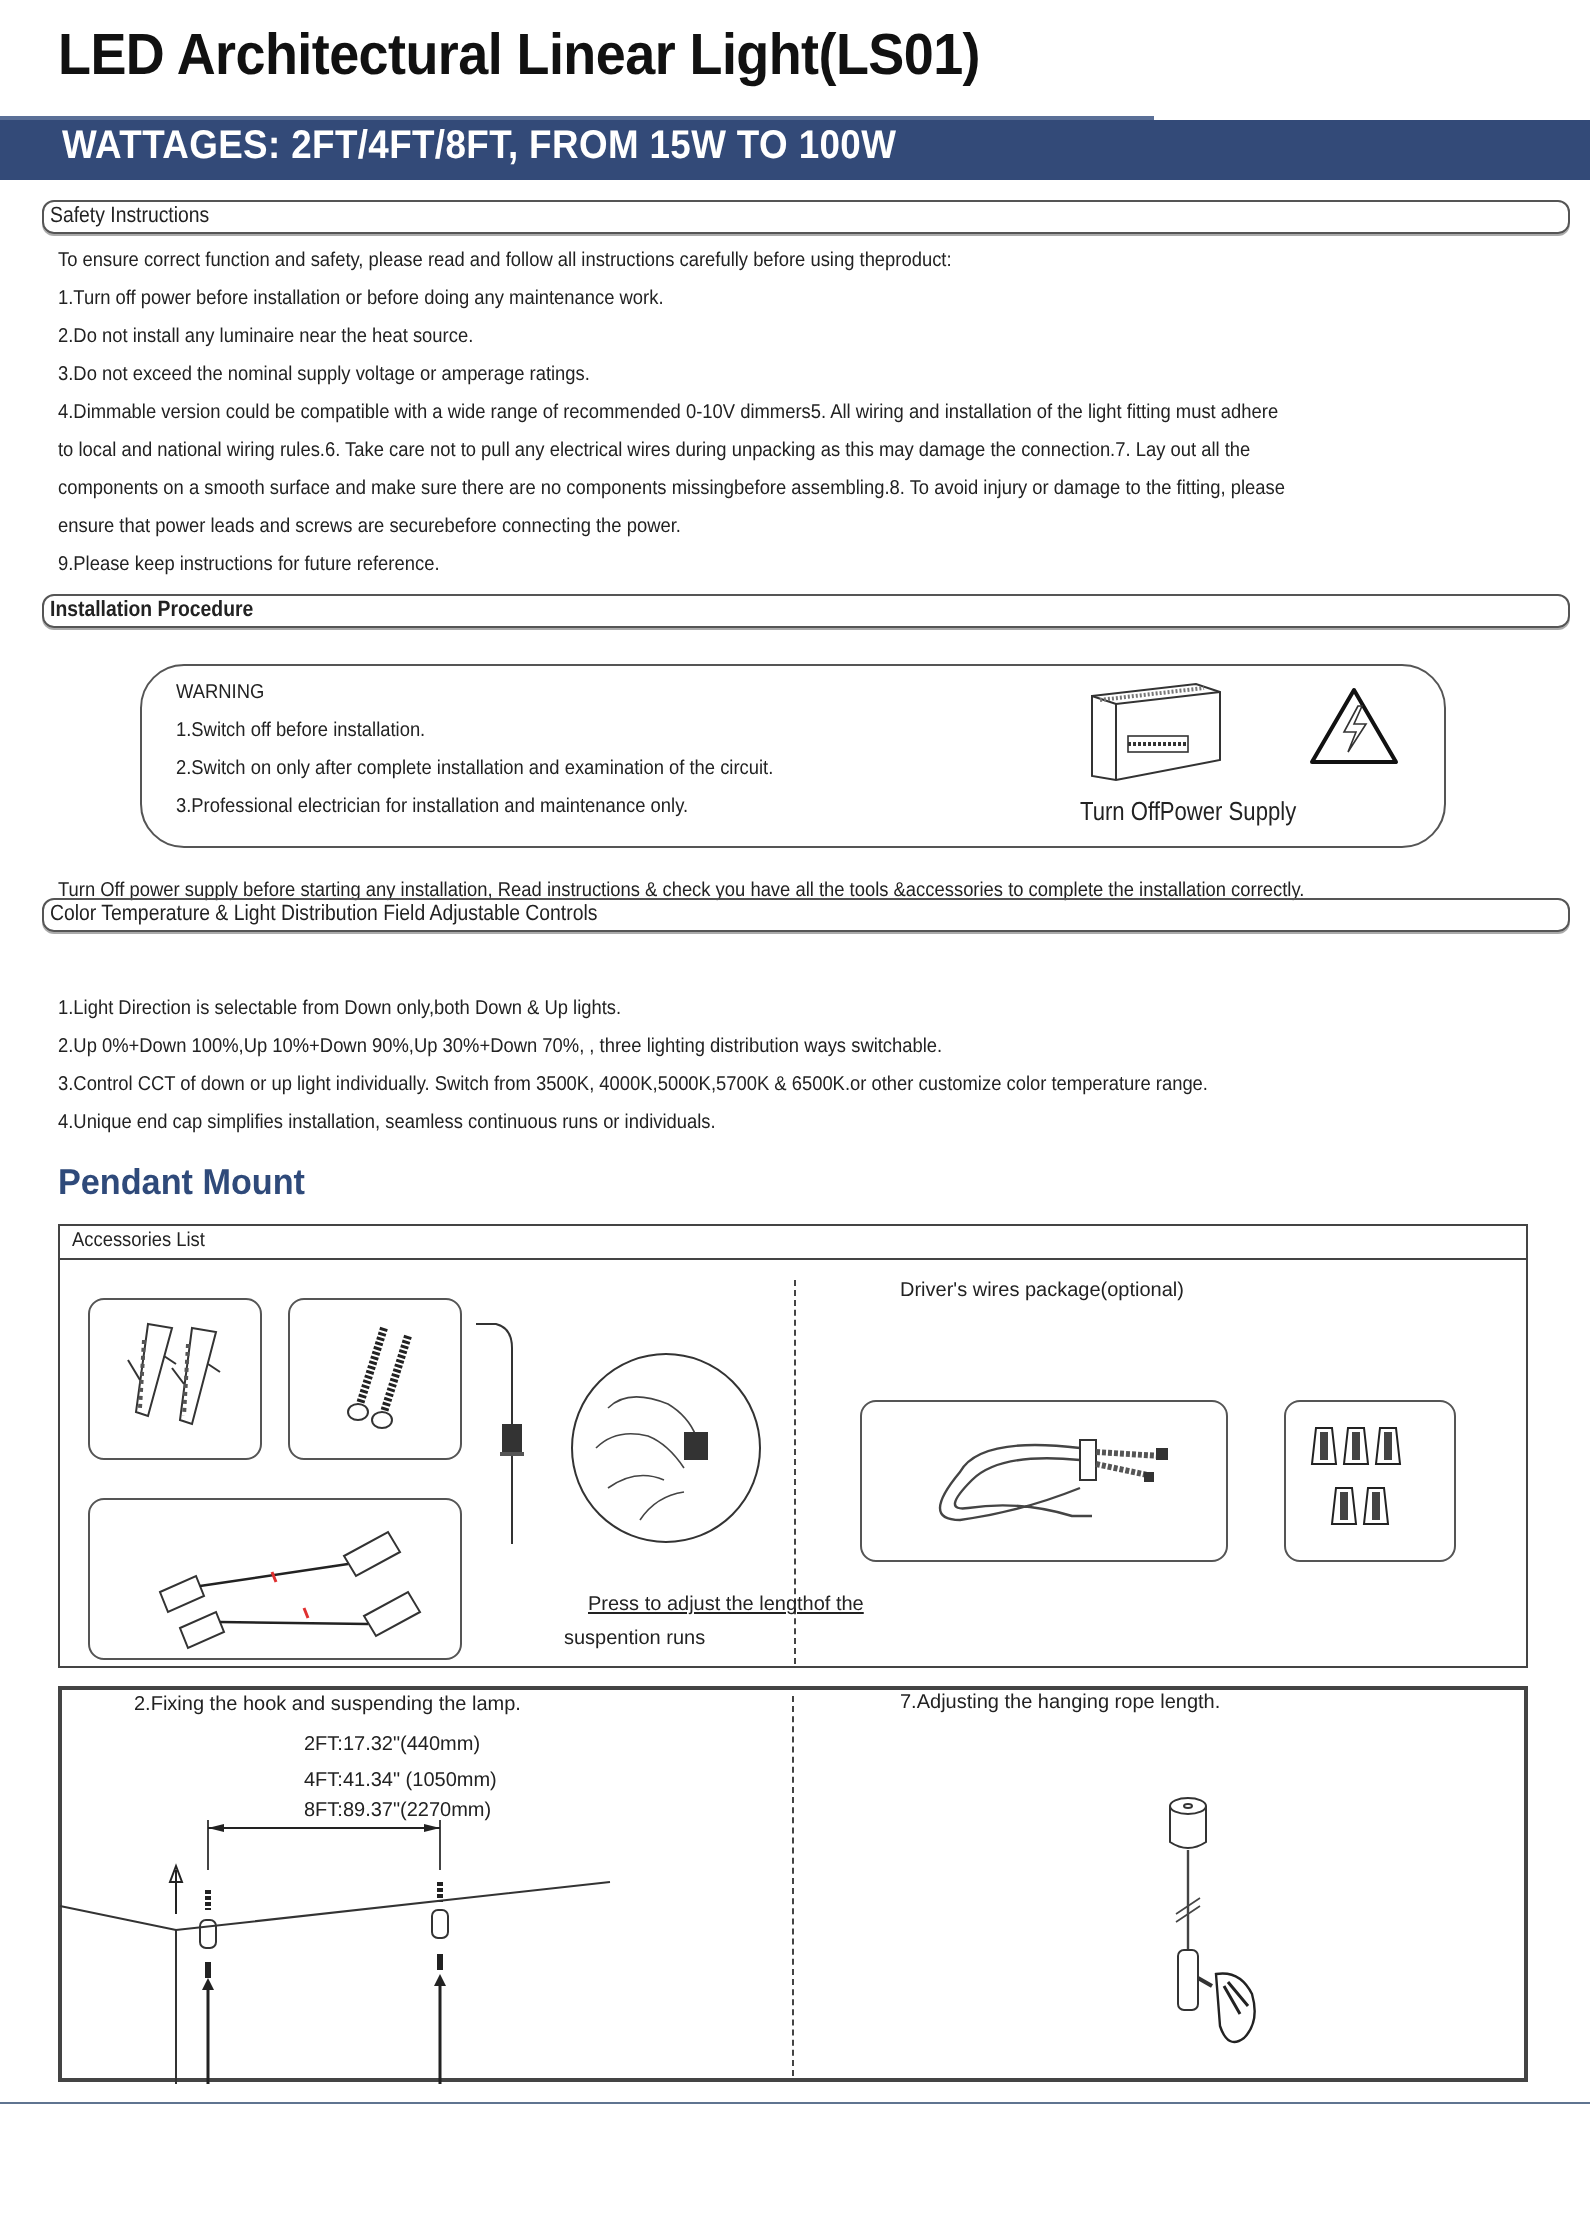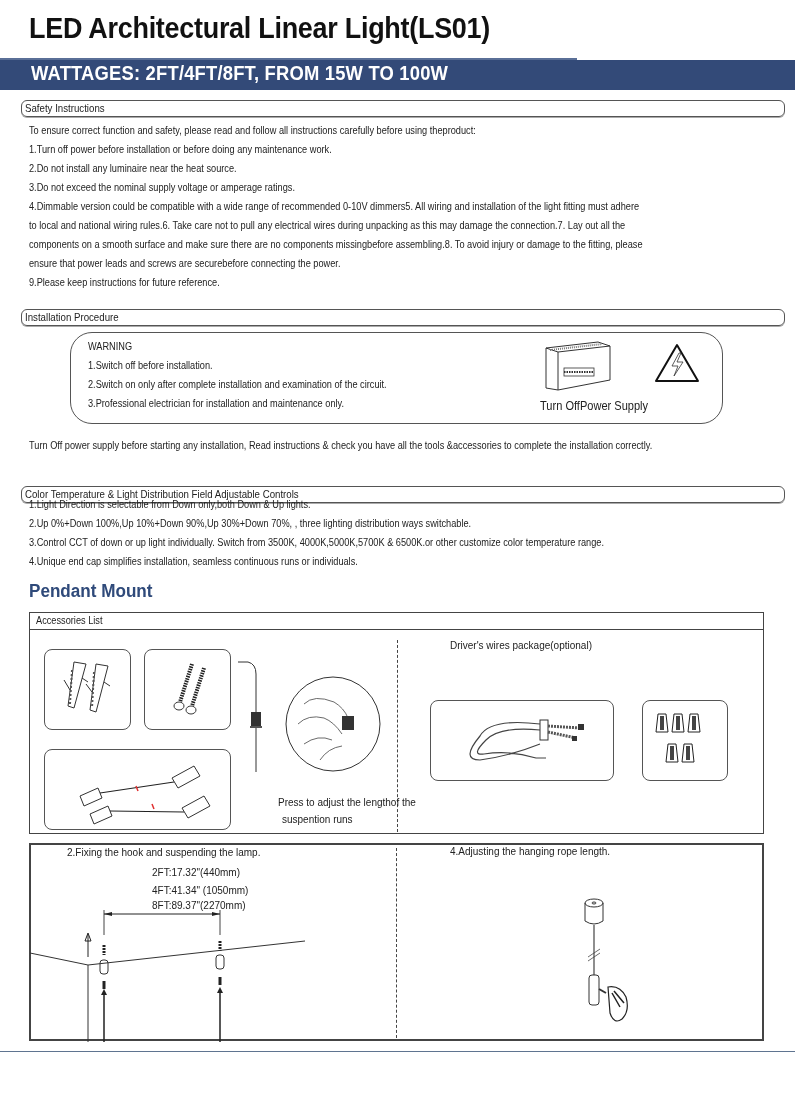--- a/index.html
+++ b/index.html
@@ -48,21 +48,21 @@
 <div class="para" style="top:125px;">To ensure correct function and safety, please read and follow all instructions carefully before using theproduct:</div>
 <div class="para" style="top:144px;">1.Turn off power before installation or before doing any maintenance work.</div>
 <div class="para" style="top:163px;">2.Do not install any luminaire near the heat source.</div>
 <div class="para" style="top:182px;">3.Do not exceed the nominal supply voltage or amperage ratings.</div>
 <div class="para" style="top:201px;">4.Dimmable version could be compatible with a wide range of recommended 0-10V dimmers5. All wiring and installation of the light fitting must adhere</div>
 <div class="para" style="top:220px;">to local and national wiring rules.6. Take care not to pull any electrical wires during unpacking as this may damage the connection.7. Lay out all the</div>
 <div class="para" style="top:239px;">components on a smooth surface and make sure there are no components missingbefore assembling.8. To avoid injury or damage to the fitting, please</div>
 <div class="para" style="top:258px;">ensure that power leads and screws are securebefore connecting the power.</div>
 <div class="para" style="top:277px;">9.Please keep instructions for future reference.</div>
 
-<div class="sec-bar" style="top:309px;"><span>Installation Procedure</span></div>
+<div class="sec-bar" style="top:297px;font-weight:bold;"><span>Installation Procedure</span></div>
 
 <div class="warn-box"></div>
 <div class="warn-line" style="top:341px;">WARNING</div>
 <div class="warn-line" style="top:360px;">1.Switch off before installation.</div>
 <div class="warn-line" style="top:379px;">2.Switch on only after complete installation and examination of the circuit.</div>
 <div class="warn-line" style="top:398px;">3.Professional electrician for installation and maintenance only.</div>
 
 <svg style="left:540px; top:338px;" width="80" height="60">
   <path d="M6 10 L58 4 L70 8 L70 42 L18 52 L6 50 Z" fill="none" stroke="#333" stroke-width="1"></path>
   <path d="M6 10 L18 14 L70 8" fill="none" stroke="#333" stroke-width="1"></path>
@@ -72,21 +72,21 @@
   <path d="M24 34 L54 34" stroke="#333" stroke-width="2" stroke-dasharray="1.5 1"></path>
 </svg>
 <svg style="left:654px; top:343px;" width="46" height="40">
   <path d="M23 2 L44 38 L2 38 Z" fill="none" stroke="#111" stroke-width="2" stroke-linejoin="round"></path>
   <path d="M25 10 L18 23 L24 23 L20 33 L29 19 L23 19 L27 10 Z" fill="none" stroke="#333" stroke-width="0.8"></path>
 </svg>
 <div class="tops-label">Turn OffPower Supply</div>
 
 <div class="para" style="top:440px;">Turn Off power supply before starting any installation, Read instructions &amp; check you have all the tools &amp;accessories to complete the installation correctly.</div>
 
-<div class="sec-bar" style="top:486px;"><span>Color Temperature &amp; Light Distribution Field Adjustable Controls</span></div>
+<div class="sec-bar" style="top:449px;"><span>Color Temperature &amp; Light Distribution Field Adjustable Controls</span></div>
 <div class="para" style="top:499px;">1.Light Direction is selectable from Down only,both Down &amp; Up lights.</div>
 <div class="para" style="top:518px;">2.Up 0%+Down 100%,Up 10%+Down 90%,Up 30%+Down 70%, , three lighting distribution ways switchable.</div>
 <div class="para" style="top:537px;">3.Control CCT of down or up light individually. Switch from 3500K, 4000K,5000K,5700K &amp; 6500K.or other customize color temperature range.</div>
 <div class="para" style="top:556px;">4.Unique end cap simplifies installation, seamless continuous runs or individuals.</div>
 
 <div class="pendant-title">Pendant Mount</div>
 
 <div class="acc-box"></div>
 <div class="acc-head"><span>Accessories List</span></div>
 <div class="dash-v" style="left:397px; top:640px; height:192px;"></div>
@@ -127,21 +127,21 @@
   <path d="M2 2 L12 2 Q20 4 20 14 L20 112" fill="none" stroke="#333" stroke-width="1"></path>
   <rect x="15" y="52" width="10" height="14" fill="#333"></rect>
   <rect x="14" y="66" width="12" height="2" fill="#555"></rect>
 </svg>
 
 <svg style="left:284px; top:674px;" width="98" height="100">
   <circle cx="49" cy="50" r="47" fill="none" stroke="#333" stroke-width="1"></circle>
   <path d="M20 30 Q30 20 50 28 Q60 34 64 44 M14 50 Q24 40 40 44 Q50 48 58 60 M20 70 Q34 60 48 66 M36 86 Q44 74 58 72" fill="none" stroke="#444" stroke-width="0.8"></path>
   <rect x="58" y="42" width="12" height="14" fill="#333"></rect>
 </svg>
-<div class="small-txt" style="left:242px; top:797px;">Press to adjust the lengthof the</div>
+<div class="small-txt" style="left:258px; top:797px;text-decoration:underline;">Press to adjust the lengthof the</div>
 <div class="small-txt" style="left:246px; top:814px;">suspention runs</div>
 
 <div class="small-txt" style="left:414px; top:640px;">Driver's wires package(optional)</div>
 <div class="ibox" style="left:430px; top:700px; width:184px; height:81px;"></div>
 <svg style="left:450px; top:712px;" width="150" height="60">
   <path d="M90 12 Q40 6 30 24 Q10 48 30 48 Q60 44 90 32 M90 18 Q50 14 36 28 Q20 44 34 42 Q60 38 86 46 L96 46" fill="none" stroke="#444" stroke-width="1.2"></path>
   <rect x="90" y="8" width="8" height="20" fill="#fff" stroke="#333"></rect>
   <path d="M98 14 L130 16 M98 20 L126 26" stroke="#555" stroke-width="3" stroke-dasharray="2 1"></path>
   <rect x="128" y="12" width="6" height="6" fill="#333"></rect>
     <rect x="122" y="24" width="5" height="5" fill="#333"></rect>
@@ -161,21 +161,21 @@
       <rect x="20" y="6" width="4" height="14"></rect>
       <rect x="36" y="6" width="4" height="14"></rect>
       <rect x="14" y="36" width="4" height="14"></rect>
       <rect x="30" y="36" width="4" height="14"></rect>
     </g>
 </svg>
 
 <div class="step-box"></div>
 <div class="dash-v" style="left:396px; top:848px; height:190px;"></div>
 <div class="small-txt" style="left:31px; top:847px;">2.Fixing the hook and suspending the lamp.</div>
-<div class="small-txt" style="left:414px; top:846px;">4.Adjusting the hanging rope length.</div>
+<div class="small-txt" style="left:414px; top:846px;">7.Adjusting the hanging rope length.</div>
 
 <div class="small-txt" style="left:116px; top:867px;">2FT:17.32"(440mm)</div>
 <div class="small-txt" style="left:116px; top:885px;">4FT:41.34" (1050mm)</div>
 <div class="small-txt" style="left:116px; top:900px;">8FT:89.37"(2270mm)</div>
 
 <svg style="left:30px; top:905px;" width="300" height="137">
 
   <path d="M74 5 L74 30 M190 5 L190 30" stroke="#444" stroke-width="1"></path>
   <path d="M74 9 L190 9" stroke="#222" stroke-width="1"></path>
   <path d="M74 9 L82 7 L82 11 Z M190 9 L182 7 L182 11 Z" fill="#222"></path>

